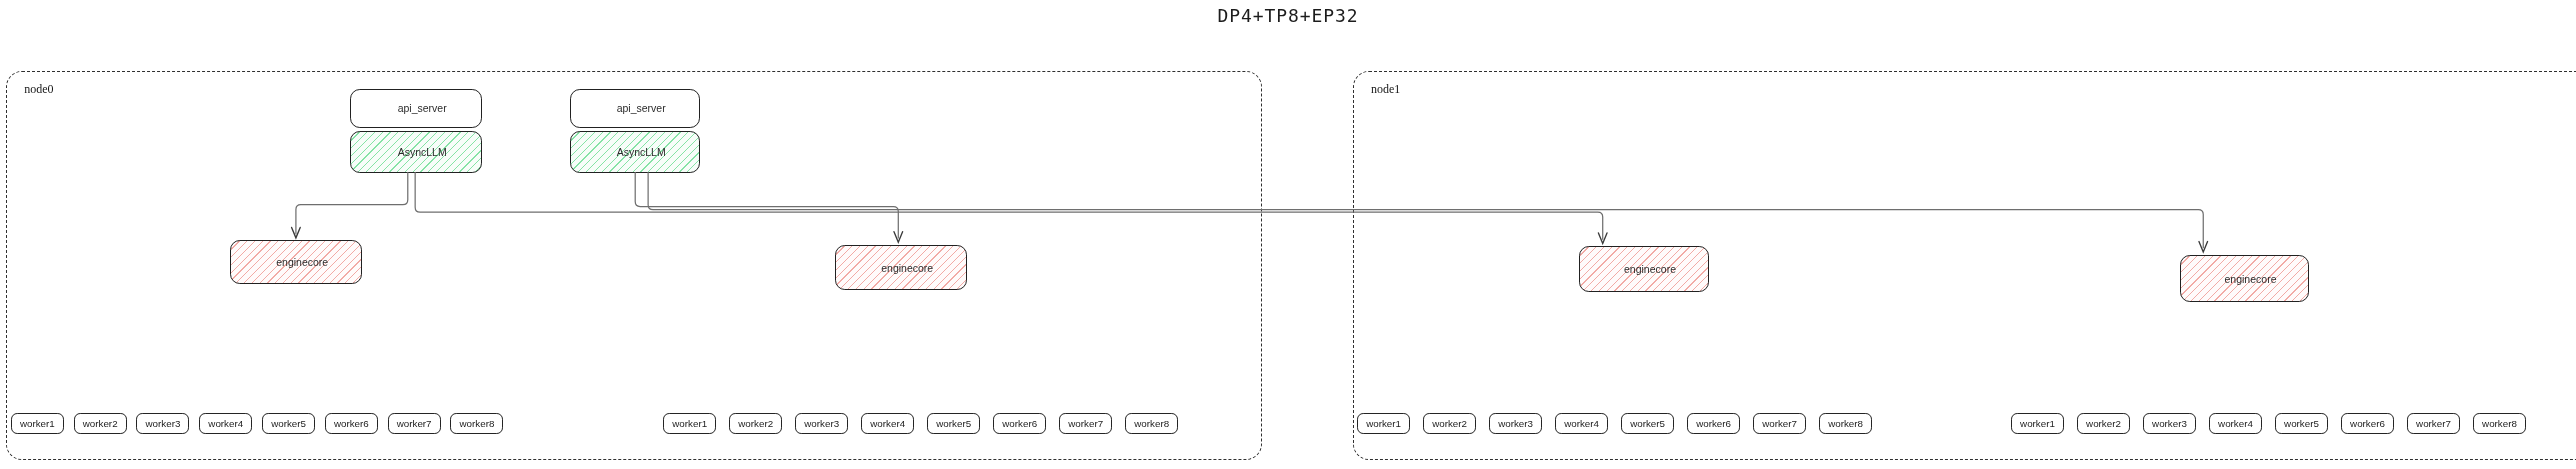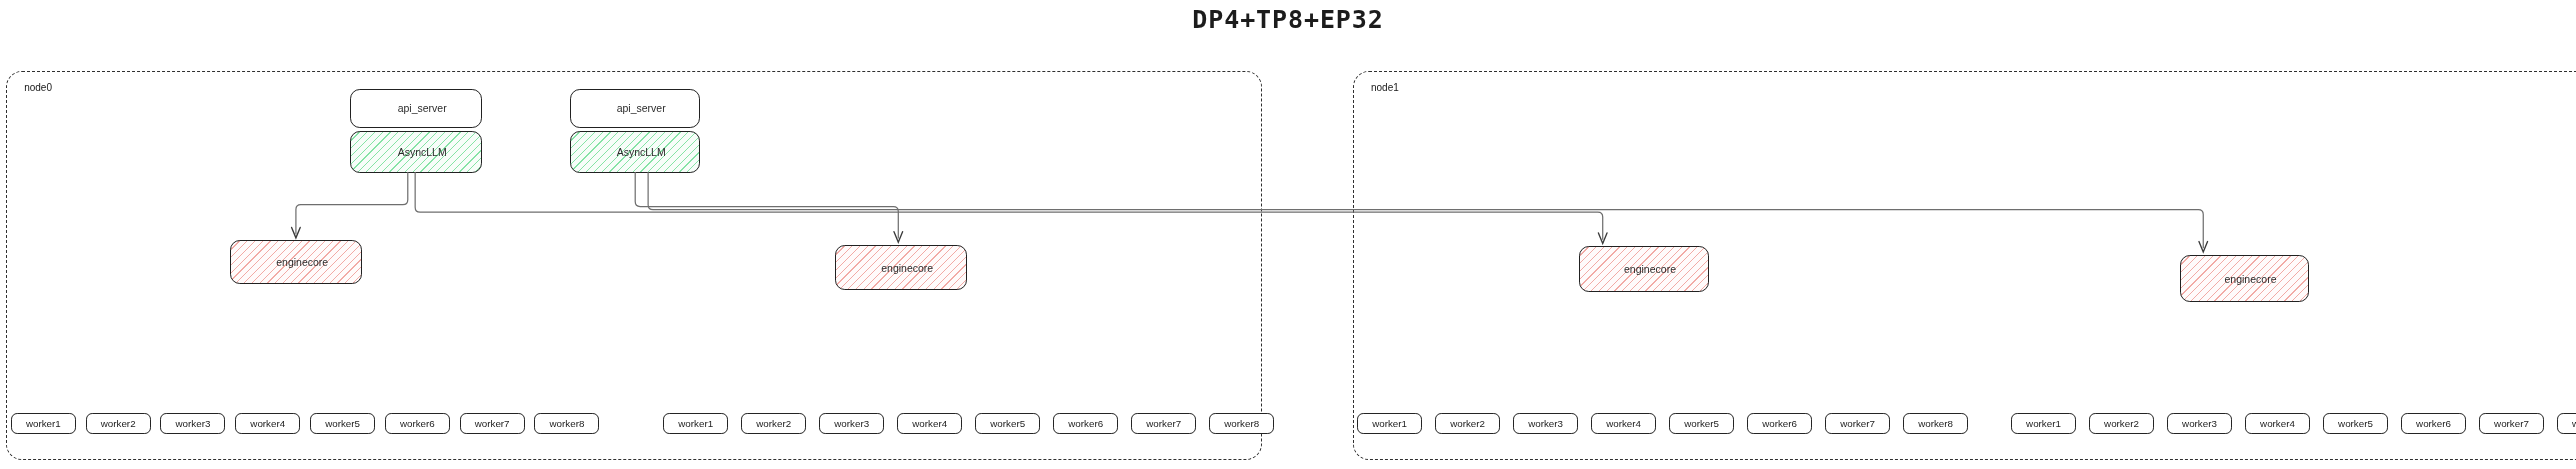--- a/index.html
+++ b/index.html
@@ -2,52 +2,52 @@
 <html style="font-size:9.8px"><head>
 <meta charset="utf-8">
 <style>
   html,body{margin:0;padding:0;background:#ffffff;}
   body{width:2576px;height:469px;position:relative;font-family:"Liberation Sans",sans-serif;}
 
   .canvas{position:absolute;left:0;top:0;width:2576px;height:469px;background:#ffffff;overflow:hidden;}
 
   .title{
     position:absolute;top:4.9px;left:50%;transform:translateX(-50%);
-    font-family:"DejaVu Sans Mono",monospace;font-size:25px;font-weight:700;
+    font-family:"DejaVu Sans Mono",monospace;font-size:18px;font-weight:400;
     color:#1c1c1c;letter-spacing:0.9px;white-space:nowrap;
   }
 
   .node{
     position:absolute;top:71px;height:389px;box-sizing:border-box;
     border:1.5px dashed #2f2f2f;border-radius:16px;background:transparent;
   }
   .node-label{
     position:absolute;left:17px;top:9.8px;
-    font-family:Liberation Sans, sans-serif;font-size:10px;color:#171717;
+    font-family:Liberation Serif, serif;font-size:12px;color:#171717;
   }
 
   .box{
     position:absolute;box-sizing:border-box;
     border:1.5px solid #212121;border-radius:9.8px;
     display:flex;align-items:center;justify-content:center;
     font-size:10.5px;color:#2b2b2b;background:#ffffff;white-space:nowrap;padding-left:12px;
   }
   .llm{
     background-color:#f7fdf9;
     background-image:repeating-linear-gradient(135deg,#86e3a6 0px,#86e3a6 0.9px,transparent 0.9px,transparent 5.5px);
     text-align:center;
   }
   .core{
     background-color:#fffbfb;
     background-image:repeating-linear-gradient(135deg,#f2aba6 0px,#f2aba6 0.9px,transparent 0.9px,transparent 5.5px);
   }
 
   .worker-row{position:absolute;top:341px;display:flex;}
   .worker-chip{
-    width:65px;height:21px;box-sizing:border-box;flex:0 0 auto;
+    width:53px;height:21px;box-sizing:border-box;flex:0 0 auto;
     border:1.4px solid #242424;border-radius:6.2px;background:#ffffff;
     display:flex;align-items:center;justify-content:center;
     font-size:9.8px;color:#222222;white-space:nowrap;
   }
 
   .edge-layer{position:absolute;left:0;top:0;pointer-events:none;}
   .edge{fill:none;stroke:#6e6e6e;stroke-width:2;}
   .arrowhead{fill:none;stroke:#3a3a3a;stroke-width:2.2;stroke-linecap:round;}
 </style>
 </head>

